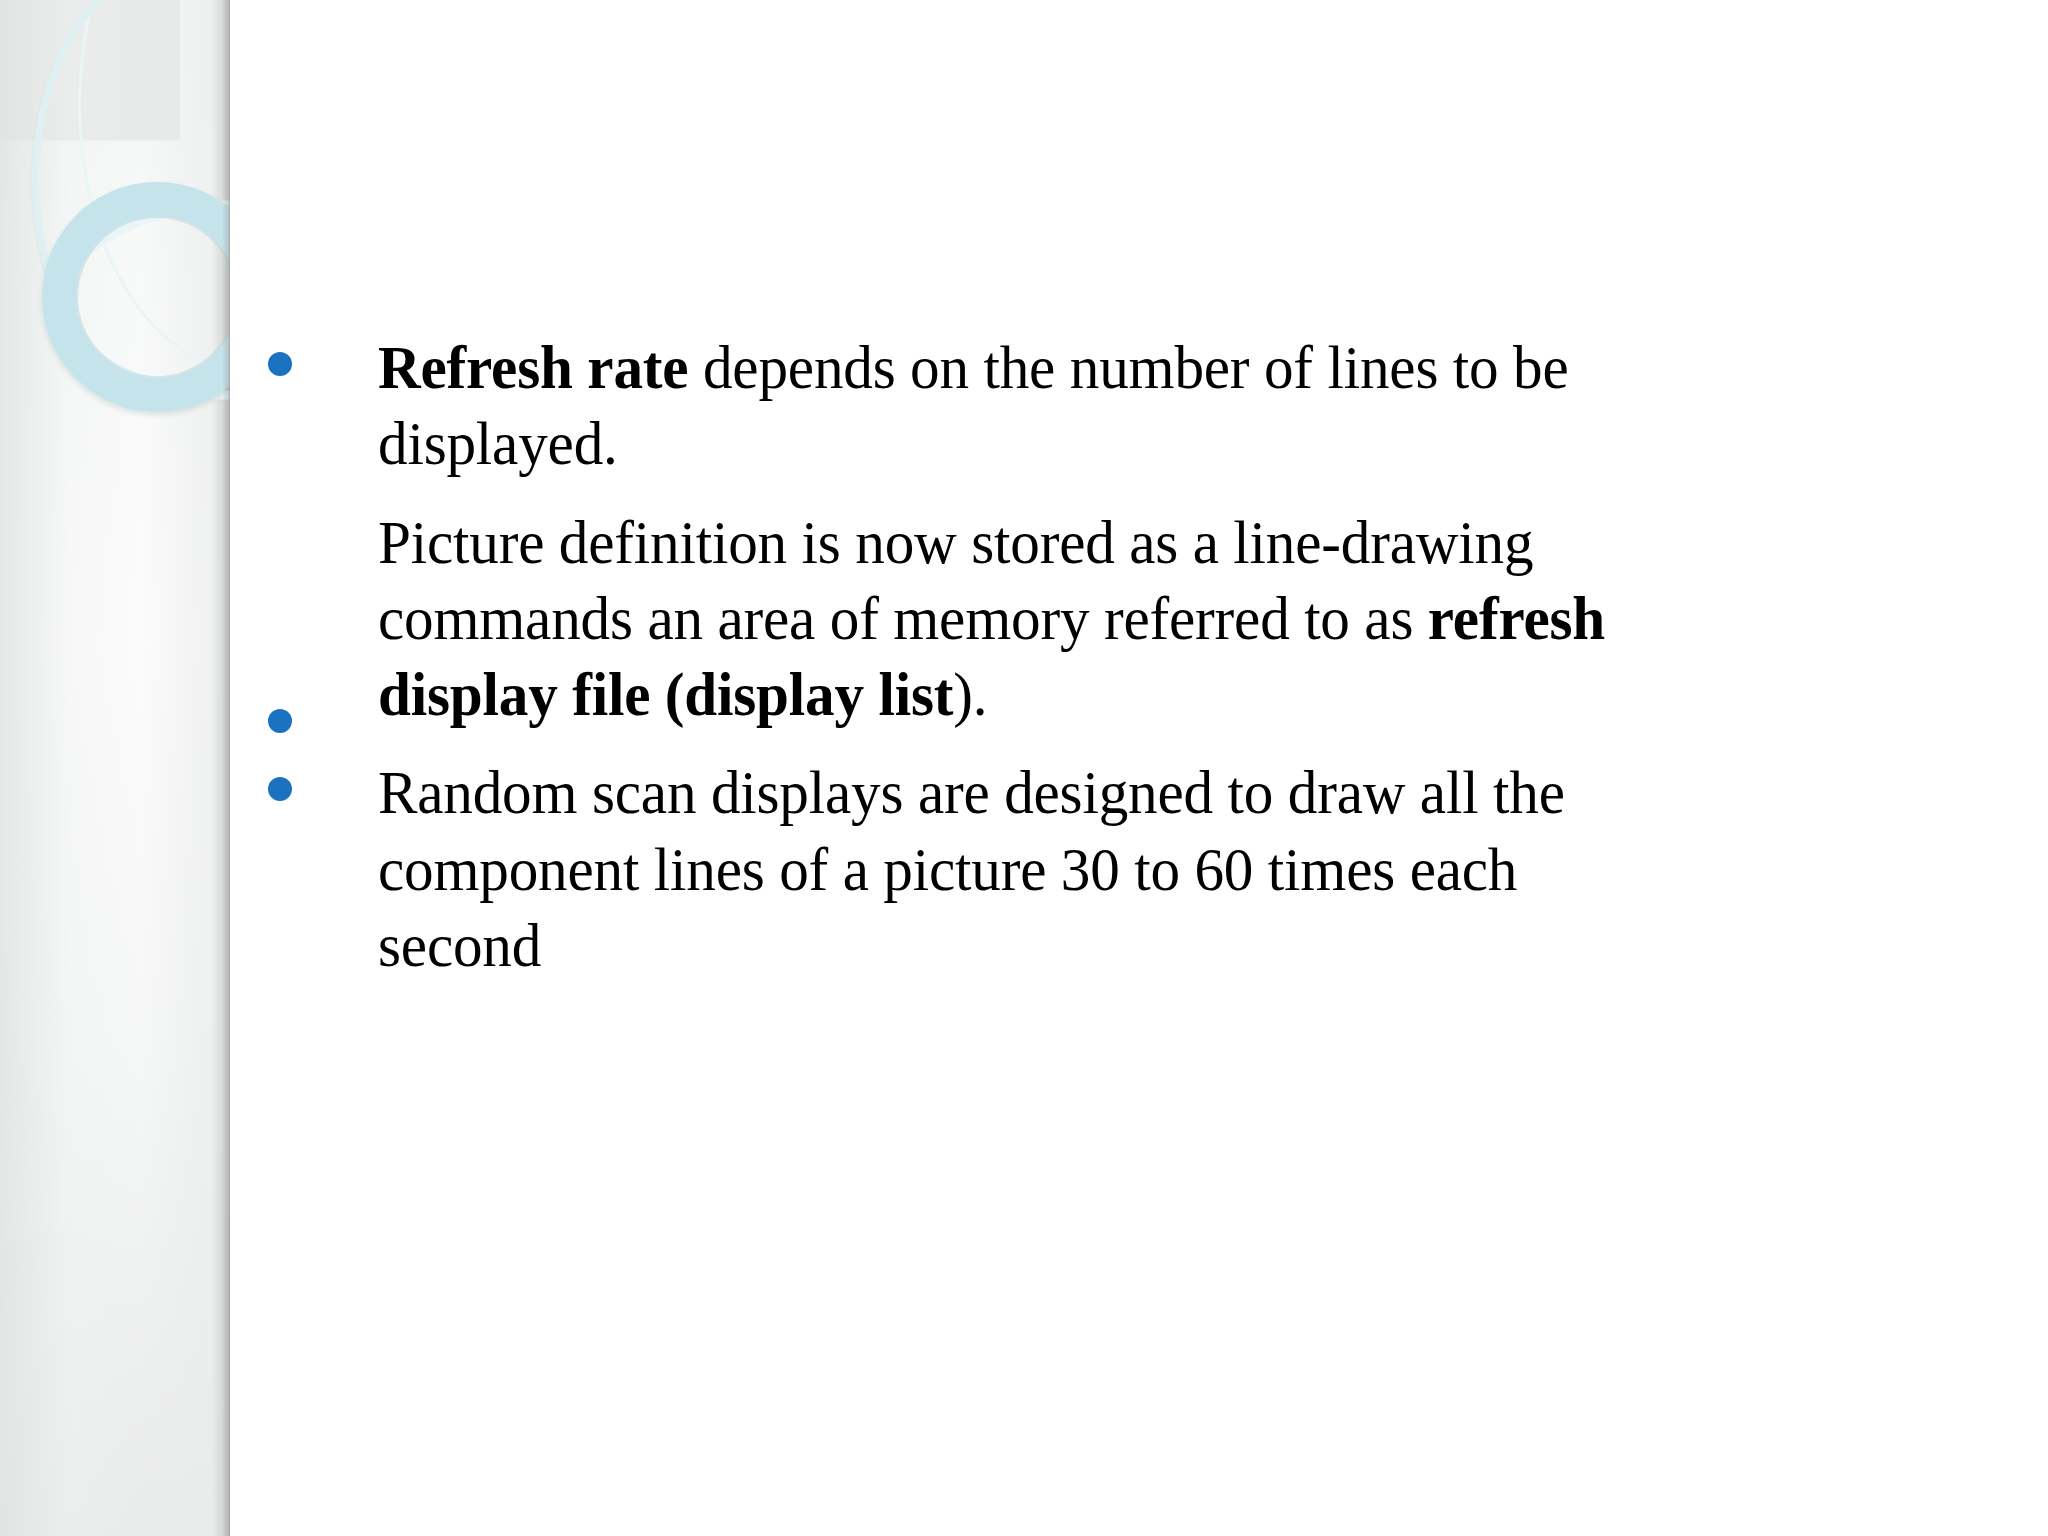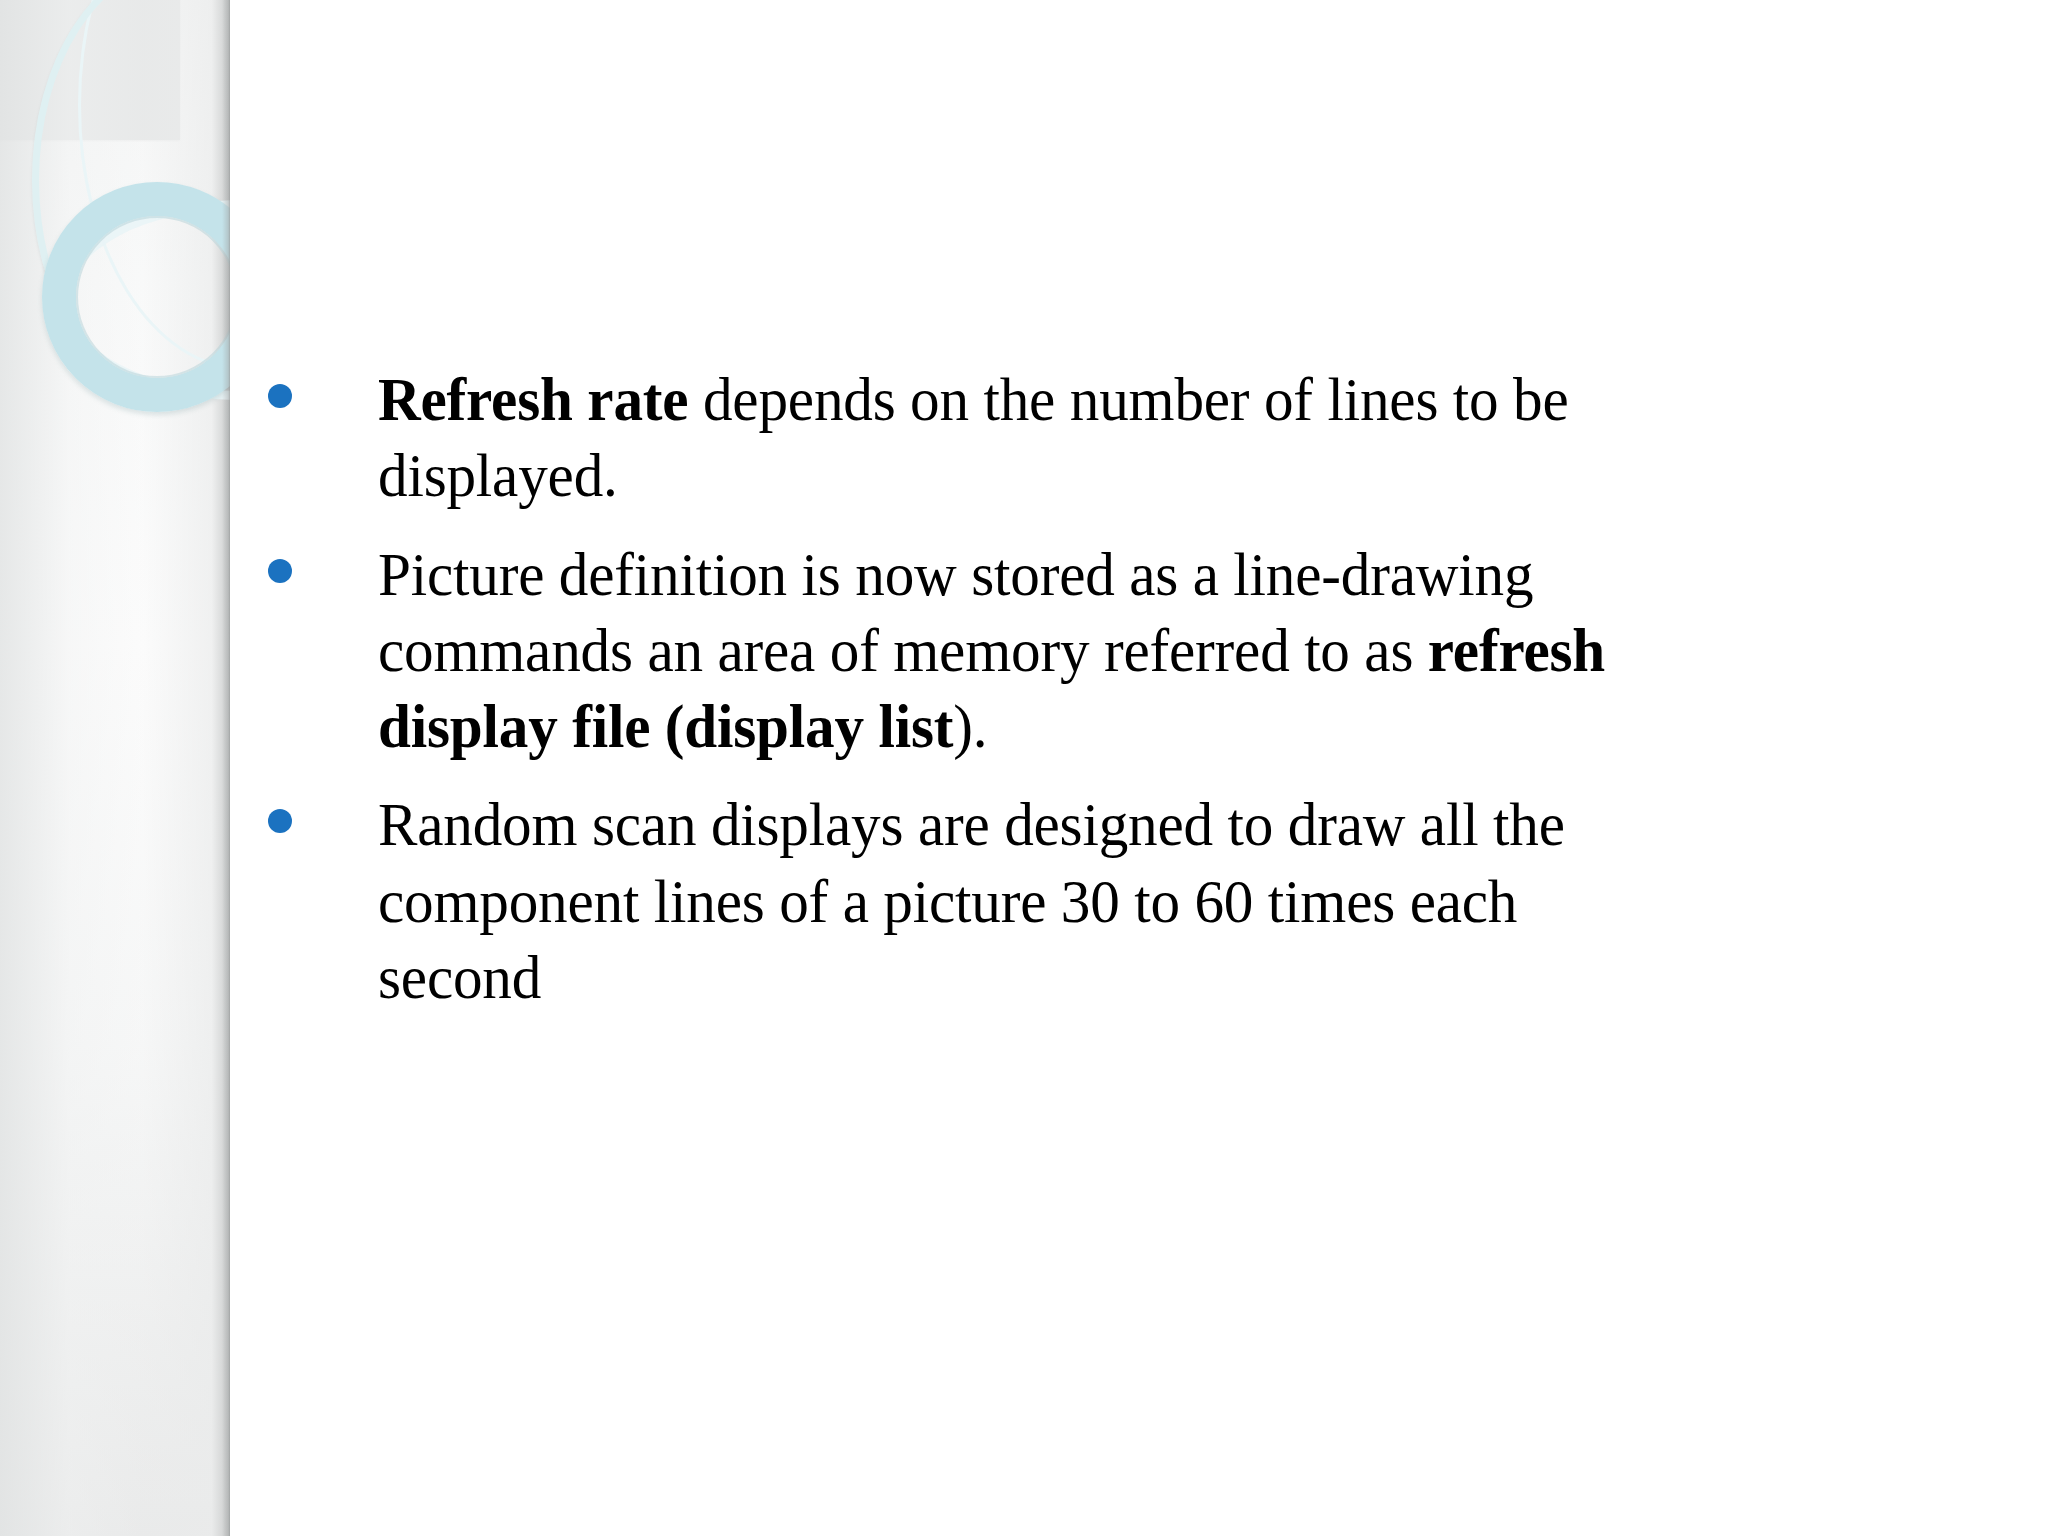--- a/index.html
+++ b/index.html
@@ -175,22 +175,22 @@
   .bullet-text b {
     font-weight: 700;
   }
 
   
   .b1 .bullet-text { max-width: 1340px; }
   .b2 .bullet-text { max-width: 1400px; }
   .b3 .bullet-text { max-width: 1410px; }
   .b4 .bullet-text { max-width: 1330px; }
 
-  .b1 { margin-bottom: 22px; margin-top: 32px; }
-  .b2 { margin-bottom: 22px; }
+  .b1 { margin-bottom: 22px; }
+  .b2 { margin-bottom: 22px; align-items: flex-end; }
   .b3 { margin-bottom: 24px; }
 </style>
 </head>
 <body>
 
 <div class="slide">
 
   <div class="side-band">
     <div class="grey-block"></div>
     <div class="side-band-sheen"></div>

